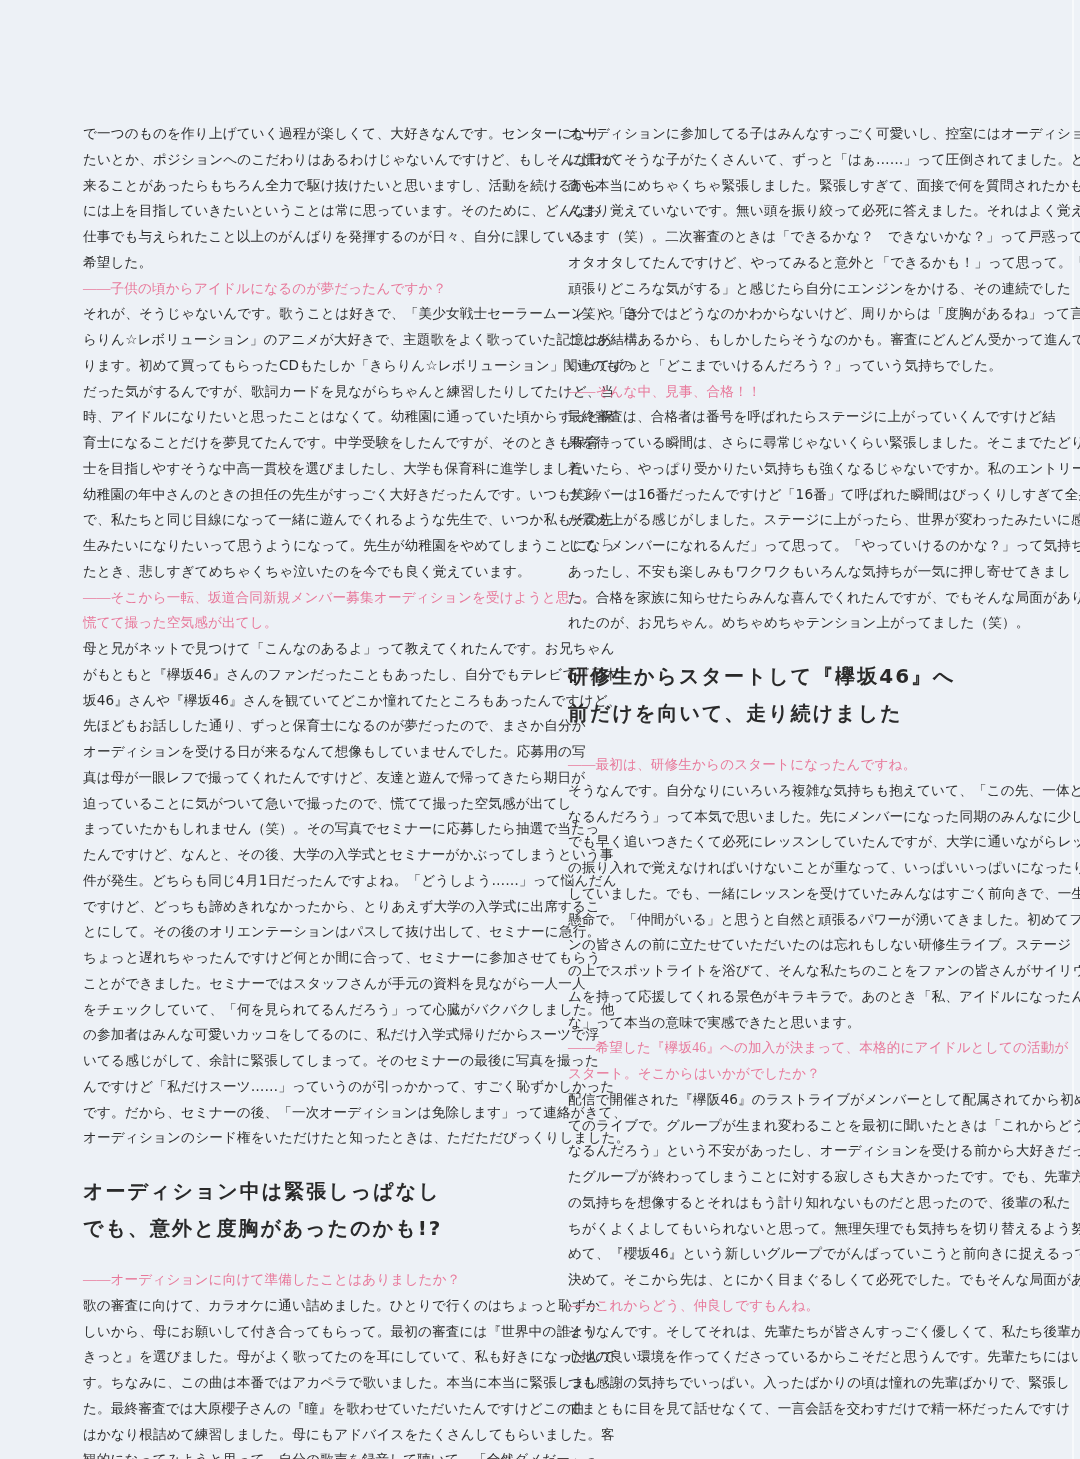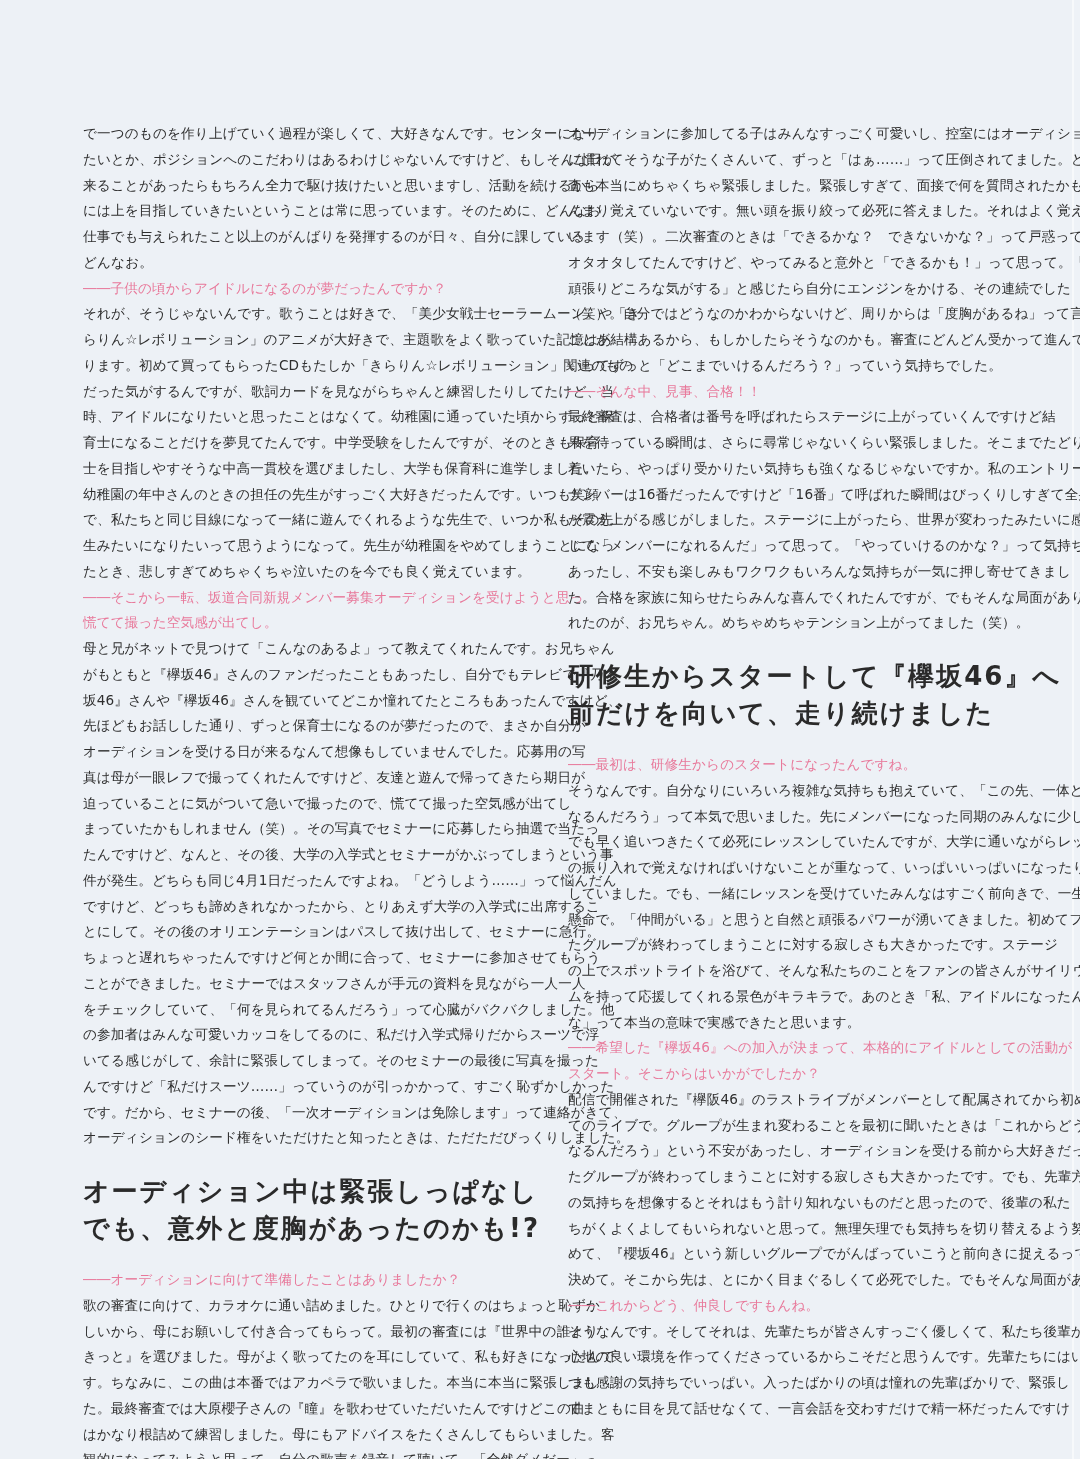--- a/index.html
+++ b/index.html
@@ -25,45 +25,45 @@
   .col-left { left: 83px; }
   .col-right { left: 568px; }
   .line {
     font-size: 13.6px;
     line-height: 25.75px;
     height: 25.75px;
     white-space: nowrap;
     letter-spacing: 0.15px;
     overflow: visible;
   }
-  .q { color: #e8789a; }
+  .q { color: #e8789a; font-family: Liberation Serif, serif; }
   .heading {
     font-weight: bold;
-    font-size: 26px;
+    font-size: 20px;
     letter-spacing: 2px;
     color: #2a2a2a;
     white-space: nowrap;
   }
   .heading .hline { height: 37px; line-height: 37px; }
   .gap-before-heading { height: 22px; }
   .gap-after-heading { height: 20px; }
 </style>
 </head>
 <body>
 
 <div class="page">
 
   <div class="column col-left">
     <div>
       <div class="line">で一つのものを作り上げていく過程が楽しくて、大好きなんです。センターになり</div>
       <div class="line">たいとか、ポジションへのこだわりはあるわけじゃないんですけど、もしそんな日が</div>
       <div class="line">来ることがあったらもちろん全力で駆け抜けたいと思いますし、活動を続けるから</div>
       <div class="line">には上を目指していきたいということは常に思っています。そのために、どんなお</div>
       <div class="line">仕事でも与えられたこと以上のがんばりを発揮するのが日々、自分に課している</div>
-      <div class="line">どんなお。</div>
+      <div class="line">希望した。</div>
     </div>
     <div class="line q">――子供の頃からアイドルになるのが夢だったんですか？</div>
     <div>
       <div class="line">それが、そうじゃないんです。歌うことは好きで、「美少女戦士セーラームーン」や「き</div>
       <div class="line">らりん☆レボリューション」のアニメが大好きで、主題歌をよく歌っていた記憶はあ</div>
       <div class="line">ります。初めて買ってもらったCDもたしか「きらりん☆レボリューション」関連のもの</div>
       <div class="line">だった気がするんですが、歌詞カードを見ながらちゃんと練習したりしてたけど、当</div>
       <div class="line">時、アイドルになりたいと思ったことはなくて。幼稚園に通っていた頃からずっと保</div>
       <div class="line">育士になることだけを夢見てたんです。中学受験をしたんですが、そのときも保育</div>
       <div class="line">士を目指しやすそうな中高一貫校を選びましたし、大学も保育科に進学しました。</div>
@@ -150,21 +150,21 @@
     </div>
     <div class="gap-after-heading"></div>
     <div class="line q">――最初は、研修生からのスタートになったんですね。</div>
     <div>
       <div class="line">そうなんです。自分なりにいろいろ複雑な気持ちも抱えていて、「この先、一体どう</div>
       <div class="line">なるんだろう」って本気で思いました。先にメンバーになった同期のみんなに少し</div>
       <div class="line">でも早く追いつきたくて必死にレッスンしていたんですが、大学に通いながらレッ</div>
       <div class="line">の振り入れで覚えなければいけないことが重なって、いっぱいいっぱいになったり</div>
       <div class="line">していました。でも、一緒にレッスンを受けていたみんなはすごく前向きで、一生</div>
       <div class="line">懸命で。「仲間がいる」と思うと自然と頑張るパワーが湧いてきました。初めてファ</div>
-      <div class="line">たグループが終わってしまうことに対する寂しさも大きかったです。ステージ</div>
+      <div class="line">ンの皆さんの前に立たせていただいたのは忘れもしない研修生ライブ。ステージ</div>
       <div class="line">の上でスポットライトを浴びて、そんな私たちのことをファンの皆さんがサイリウ</div>
       <div class="line">ムを持って応援してくれる景色がキラキラで。あのとき「私、アイドルになったんだ</div>
       <div class="line">な」って本当の意味で実感できたと思います。</div>
     </div>
     <div>
       <div class="line q">――希望した『欅坂46』への加入が決まって、本格的にアイドルとしての活動が</div>
       <div class="line q">スタート。そこからはいかがでしたか？</div>
     </div>
     <div>
       <div class="line">配信で開催された『欅阪46』のラストライブがメンバーとして配属されてから初め</div>

